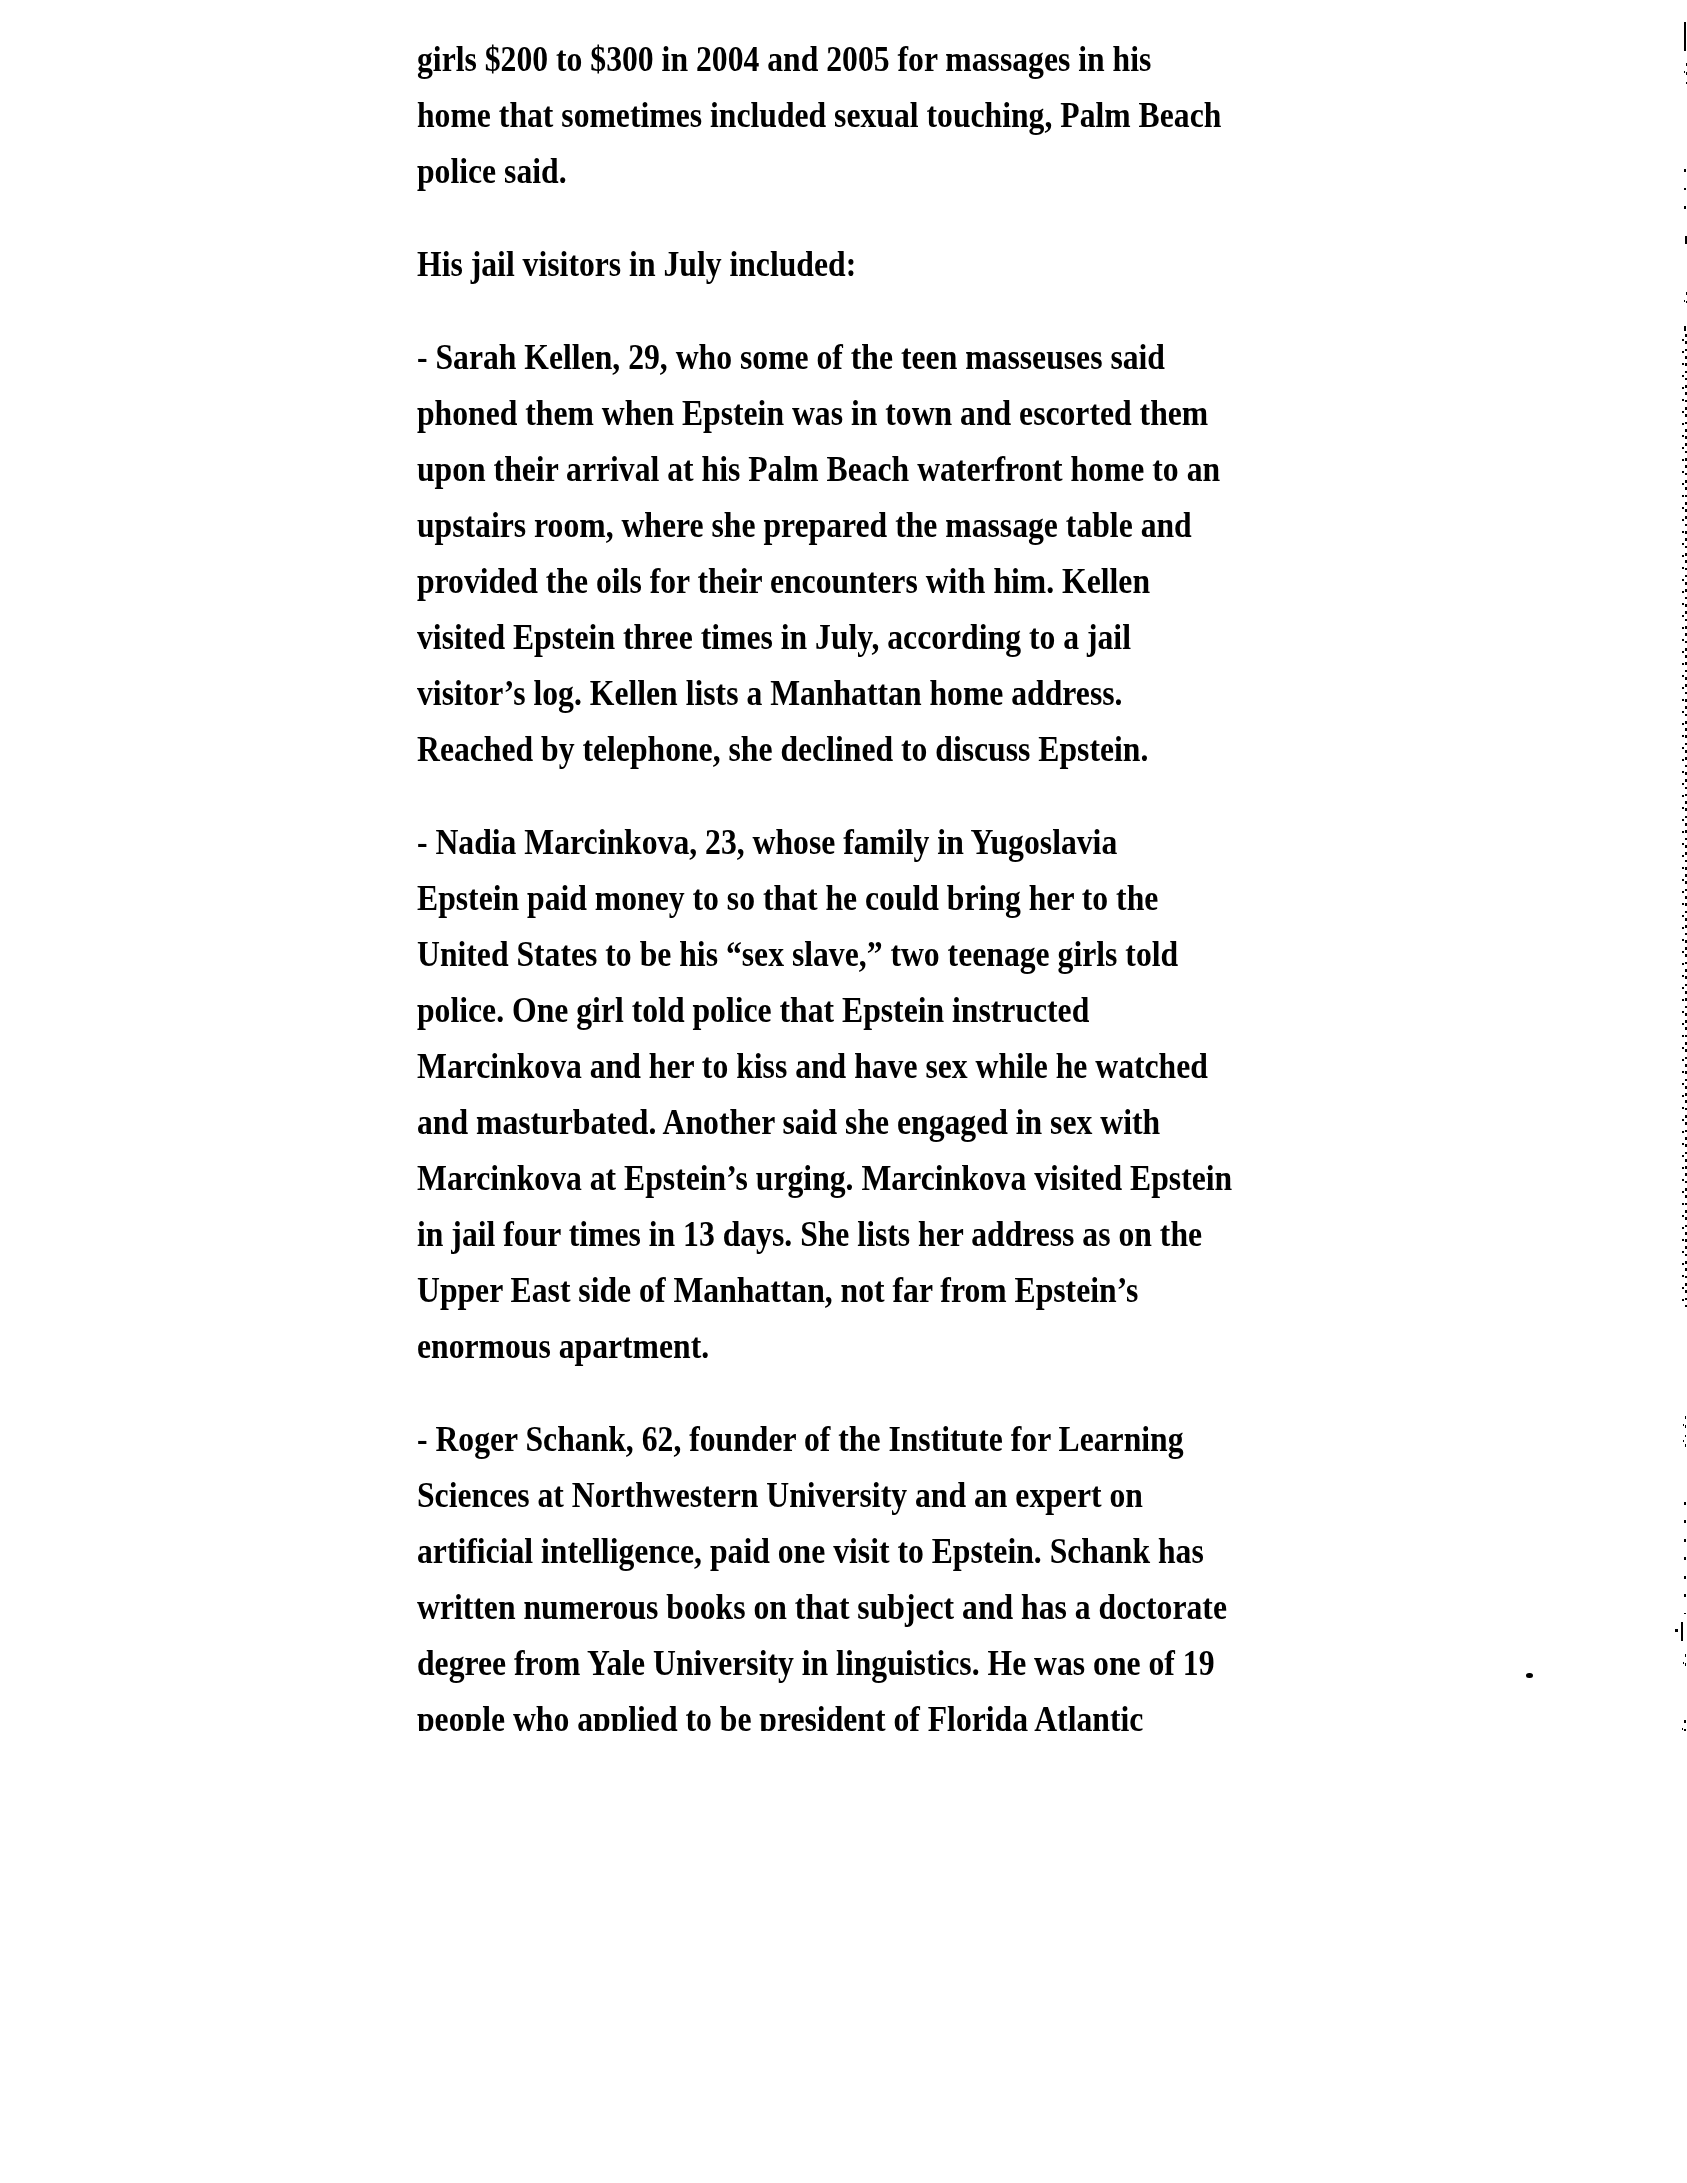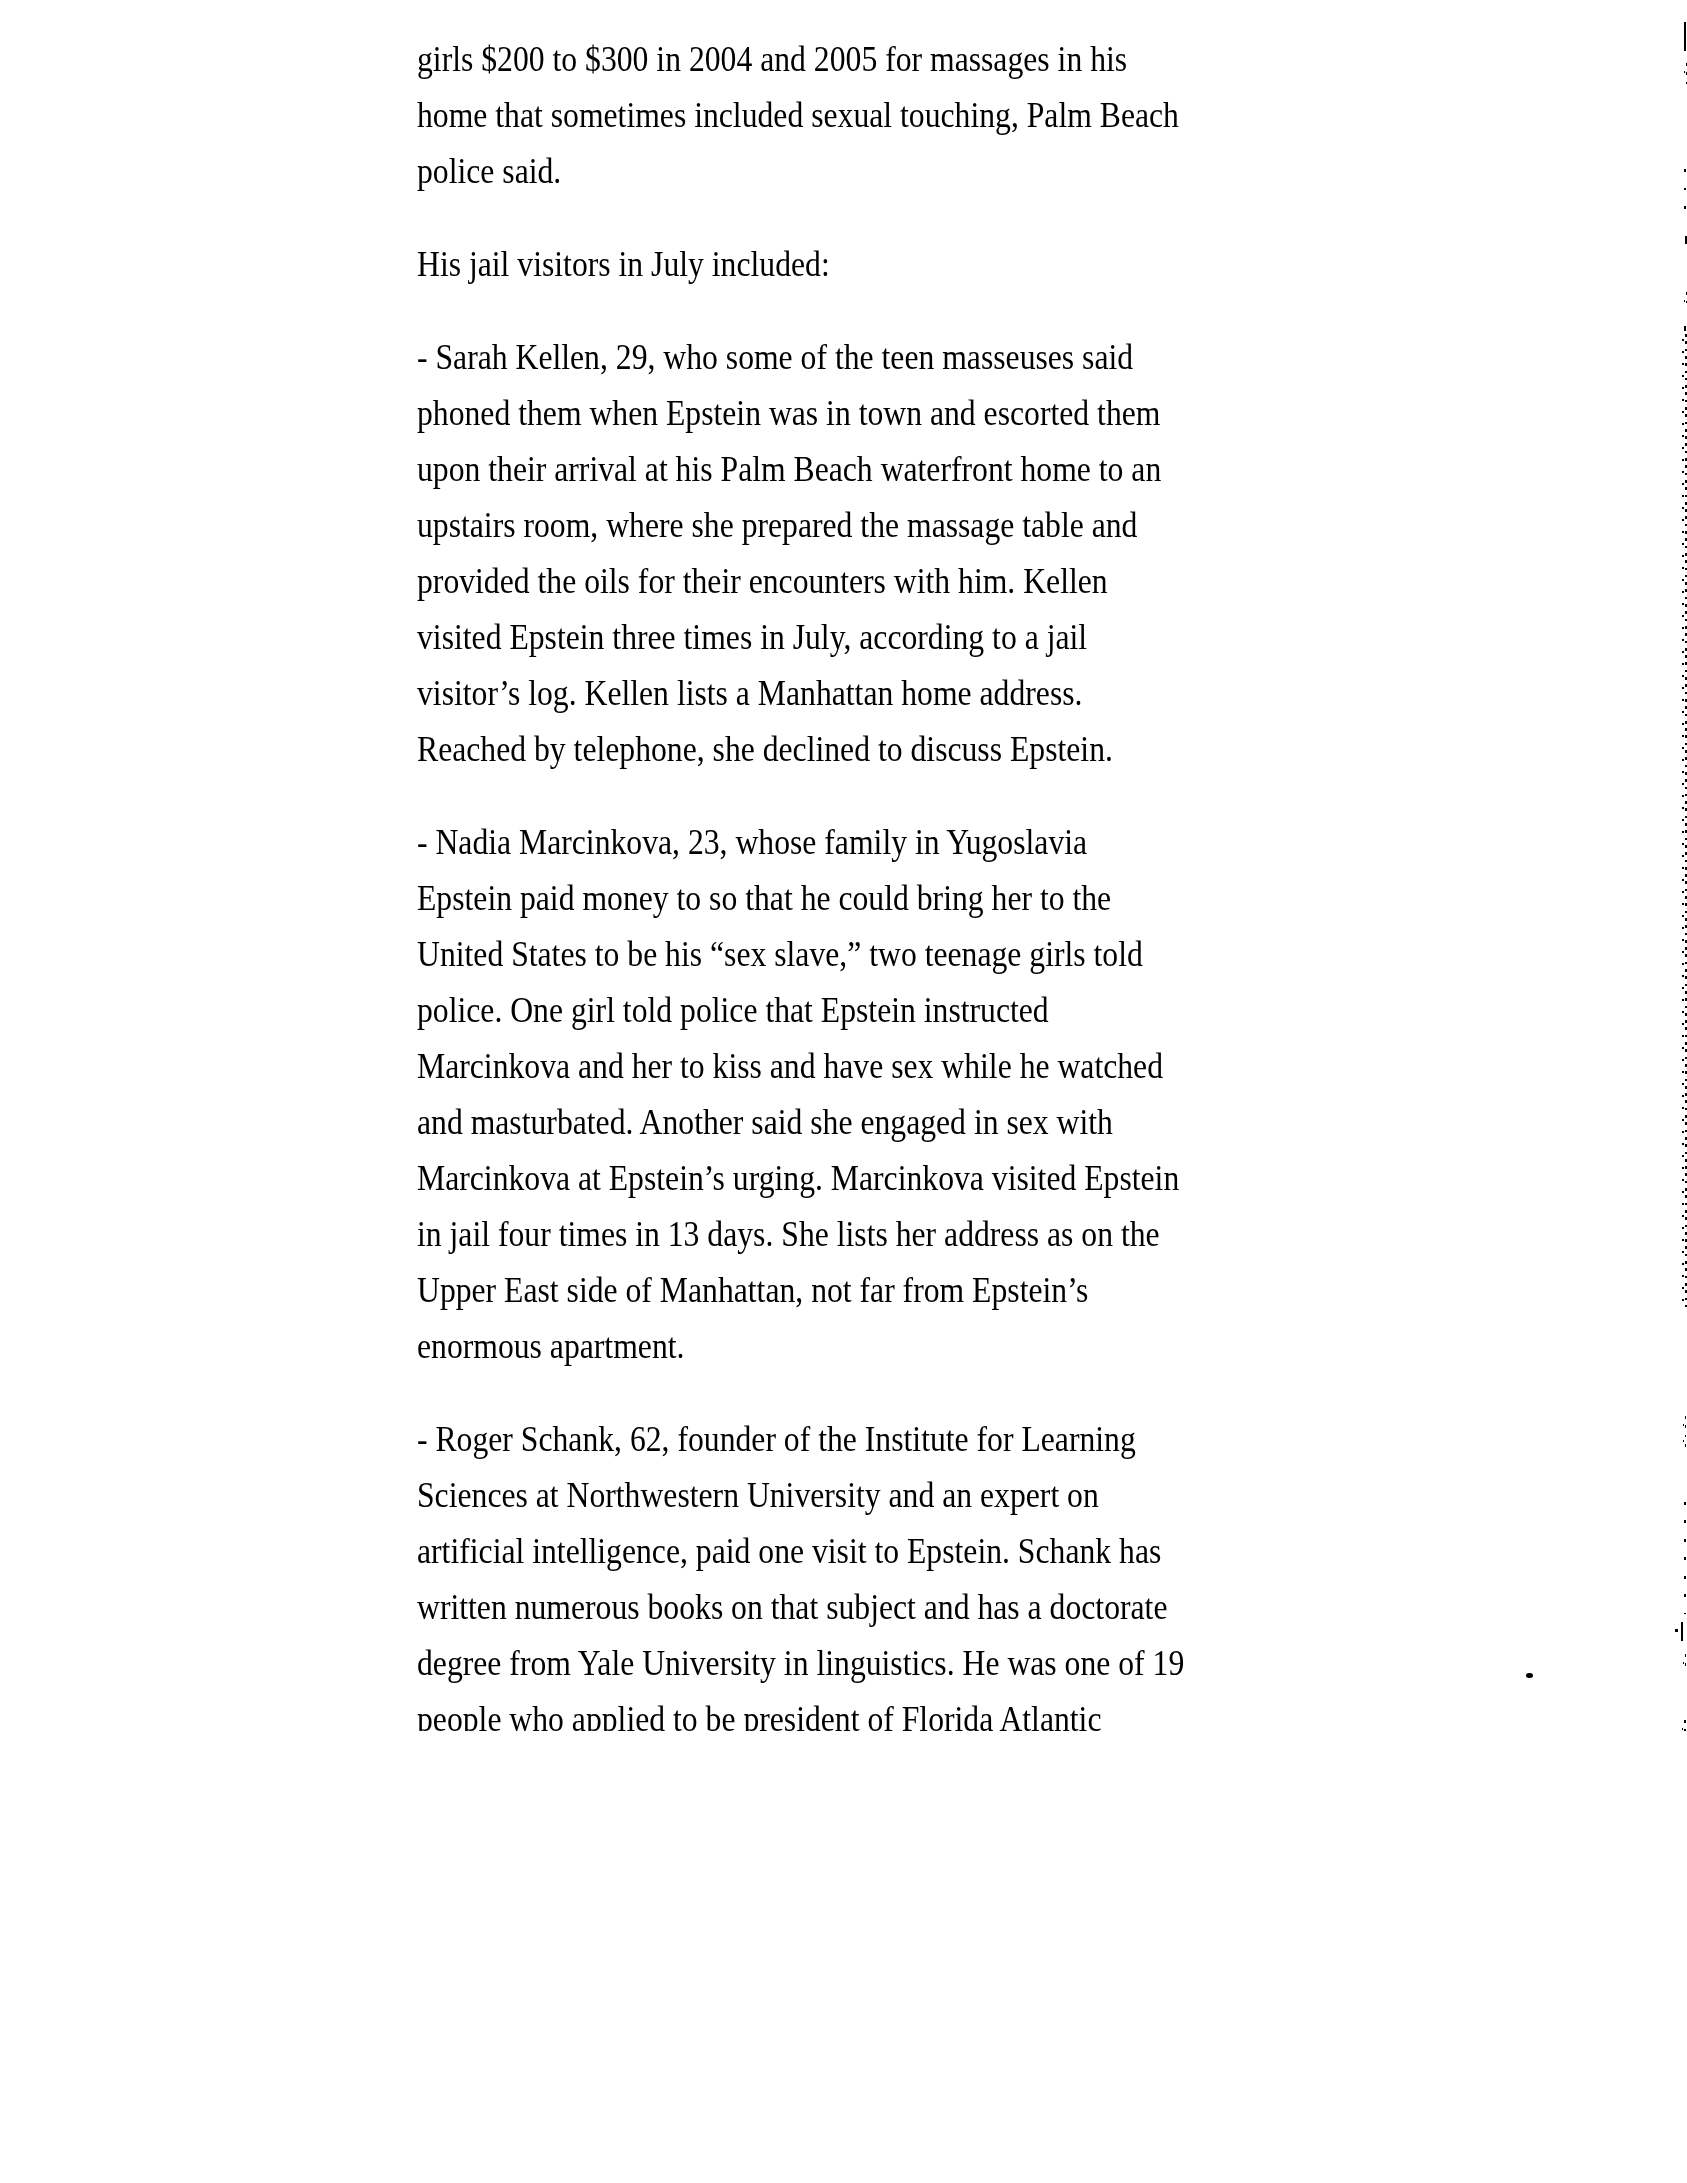--- a/index.html
+++ b/index.html
@@ -6,20 +6,21 @@
     margin: 0;
     padding: 0;
     background: #ffffff;
   }
   .page {
     position: relative;
     width: 1687px;
     height: 1731px;
     background: #ffffff;
     overflow: hidden;
+    font-weight: bold;
   }
   .text-block {
     position: absolute;
     left: 417px;
     top: 31px;
     width: 992px;
     font-family: "Liberation Serif", "DejaVu Serif", serif;
     font-size: 36px;
     line-height: 56px;
     color: #000000;

